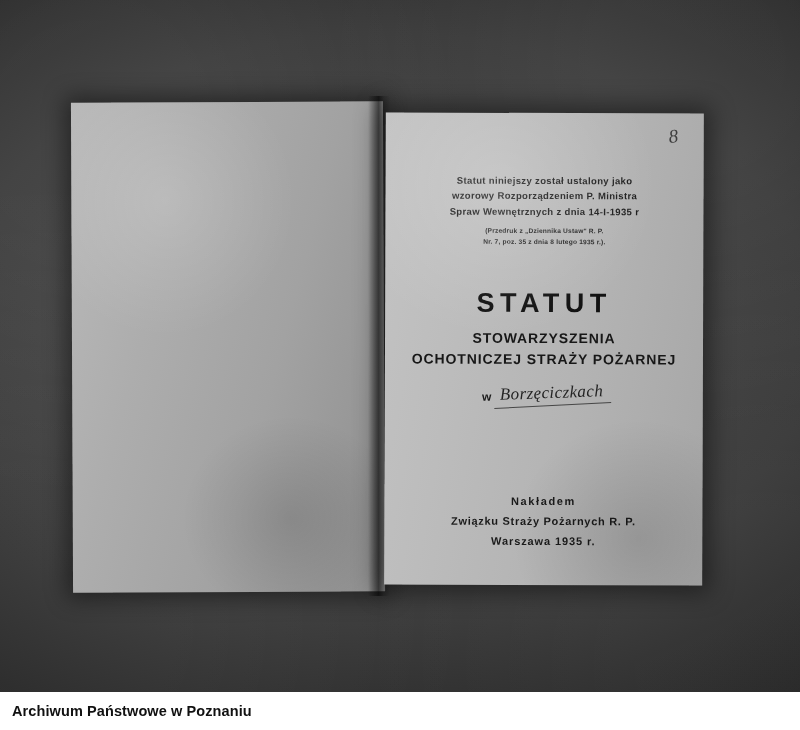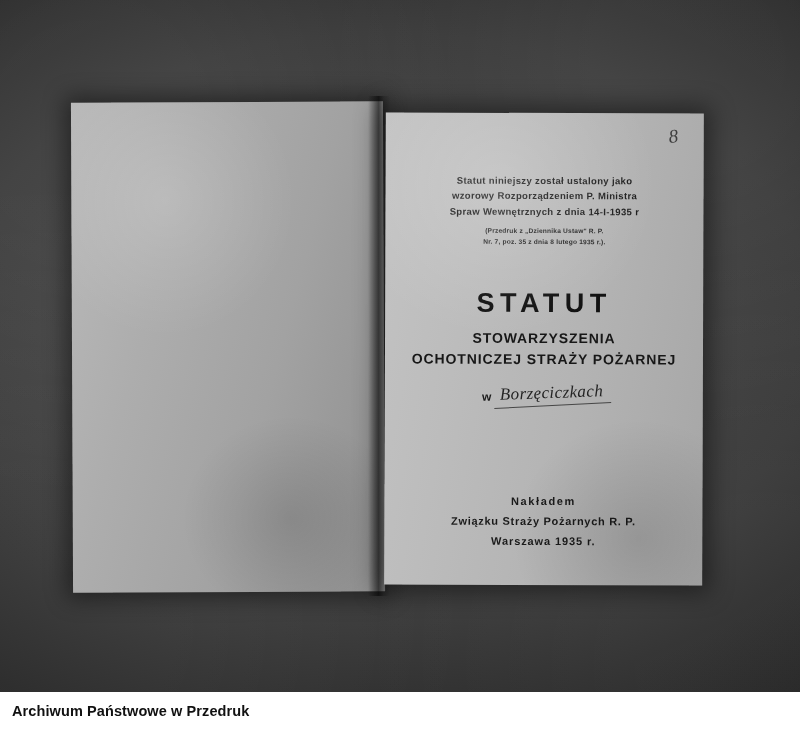--- a/index.html
+++ b/index.html
@@ -266,16 +266,16 @@
       <div class="imprint">
         <span class="line">Nakładem</span>
         <span class="line publisher">Związku Straży Pożarnych R. P.</span>
         <span class="line city">Warszawa 1935 r.</span>
       </div>
 
     </div>
   </div>
 
   <div class="watermark-bar">
-    <span class="watermark-text">Archiwum Państwowe w Przedruk</span>
+    <span class="watermark-text">Archiwum Państwowe w Poznaniu</span>
   </div>
 
 </div>
 
 </body></html>

